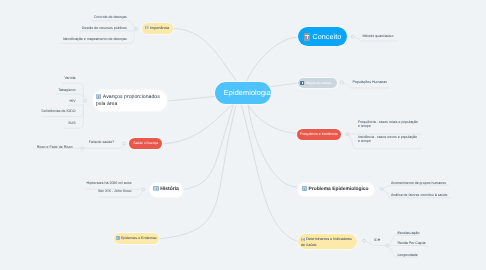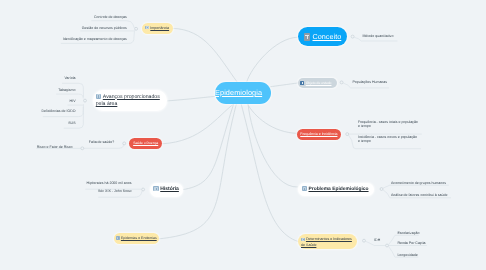--- a/index.html
+++ b/index.html
@@ -8,21 +8,21 @@
        font-family:"Liberation Sans",sans-serif;
        -webkit-font-smoothing:antialiased;text-rendering:geometricPrecision;}
   #canvas{will-change:transform;transform:translateZ(0);}
   #canvas{position:relative;width:486px;height:270px;}
   svg#links{position:absolute;left:0;top:0;width:486px;height:270px;
             pointer-events:none;}
   .node{position:absolute;box-sizing:border-box;border-radius:999px;
         display:block;white-space:nowrap;
         box-shadow:0 0 1.8px 1px rgba(255,255,255,.6);}
   .node.multi{white-space:normal;}
-  .node .lbl{display:inline;text-decoration:underline;}
+  .node .lbl{display:inline;}
   .ico{display:inline-block;vertical-align:middle;position:relative;}
   .leaf{position:absolute;white-space:nowrap;color:#3d4a54;letter-spacing:0;}
   .leaf.wrap{white-space:normal;}
 
   
   .ico-img{width:1.07em;height:1.07em;background:#93b2cb;border-radius:.2em;
            margin-right:.3em;overflow:hidden;}
   .ico-img::before{content:"";position:absolute;left:.16em;top:.16em;
            width:.75em;height:.75em;border-radius:.14em;background:#c3d5e3;}
   .ico-img::after{content:"";position:absolute;left:.45em;top:.36em;
@@ -33,21 +33,21 @@
            background:#e3e9ee;}
   .ico-txt::after{content:"";position:absolute;left:2.9px;top:1.3px;width:1px;height:4.8px;
            background:#e3e9ee;}
   .ico-info{width:3.4px;height:3.8px;background:#4a7aa8;border-radius:.5px;
            margin-right:2px;}
   .ico-info::after{content:"";position:absolute;left:1.4px;top:.9px;width:.7px;height:2.1px;
            background:#e8eef3;}
 
   
   .nd-root{left:215px;top:82px;width:56px;height:21.5px;background:#4ec3fb;
-           color:#ffffff;font-size:7.3px;line-height:21.5px;text-align:left;
+           color:#ffffff;font-size:7.3px;line-height:21.5px;text-align:right;
            letter-spacing:.1px;}
   .nd-importancia{left:142px;top:22.5px;width:30.5px;height:11.5px;background:#fde9a9;
            color:#313d48;font-size:3.6px;line-height:11.5px;padding-left:3.4px;}
   .nd-avancos{left:93px;top:89.5px;width:74px;height:21px;background:#ffffff;
            color:#2c3742;font-size:5.2px;padding:4.1px 3px 0 2.7px;line-height:7.2px;}
   .nd-saude{left:129.4px;top:138px;width:32.6px;height:11.2px;background:#e9584a;
            color:#ffffff;font-size:3.4px;line-height:11.2px;text-align:center;}
   .nd-historia{left:149.8px;top:183px;width:33px;height:13.7px;background:#ffffff;
            color:#232c34;font-size:5px;line-height:13.7px;padding-left:3.6px;
            font-weight:bold;}

